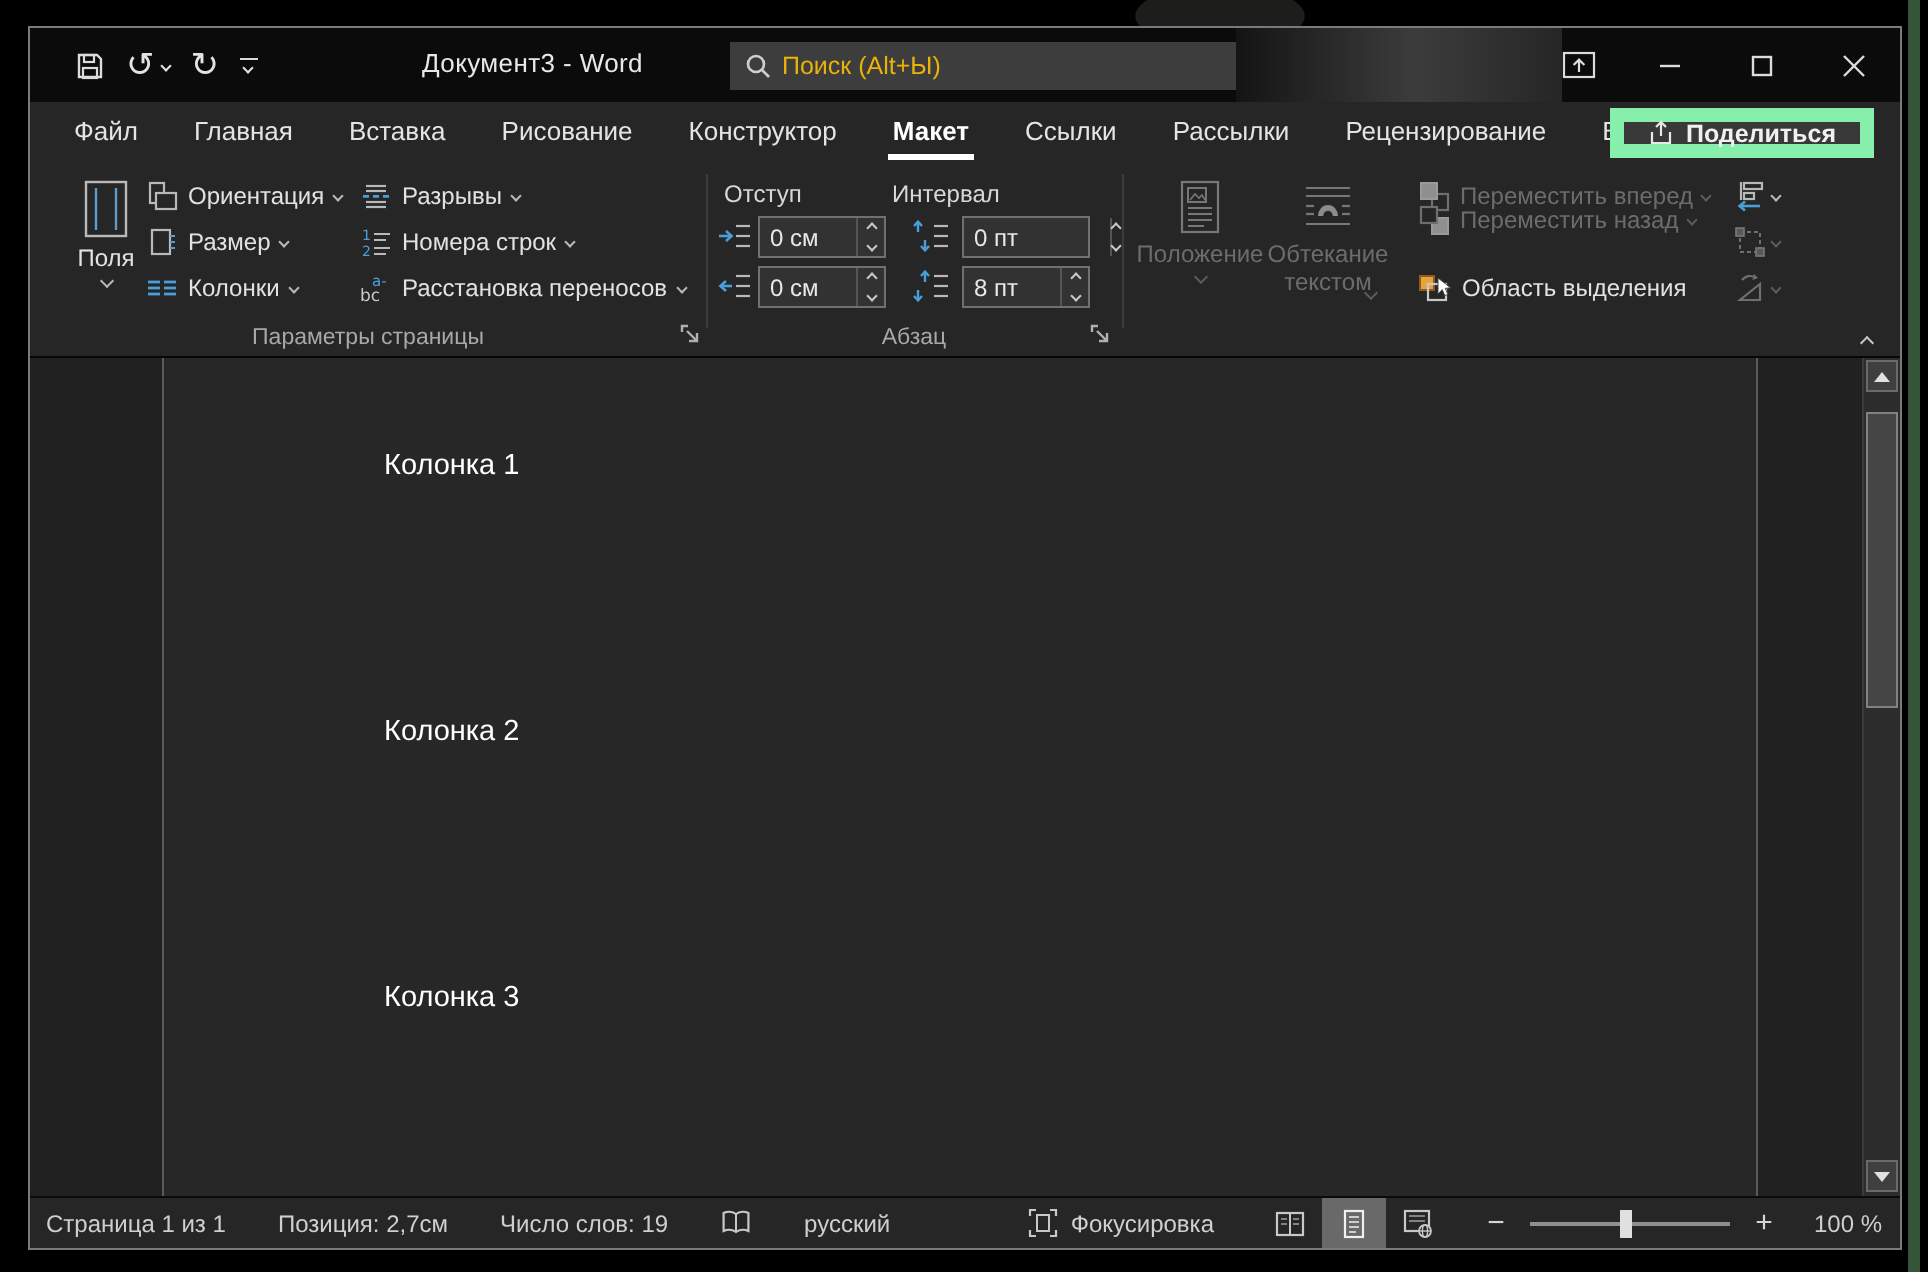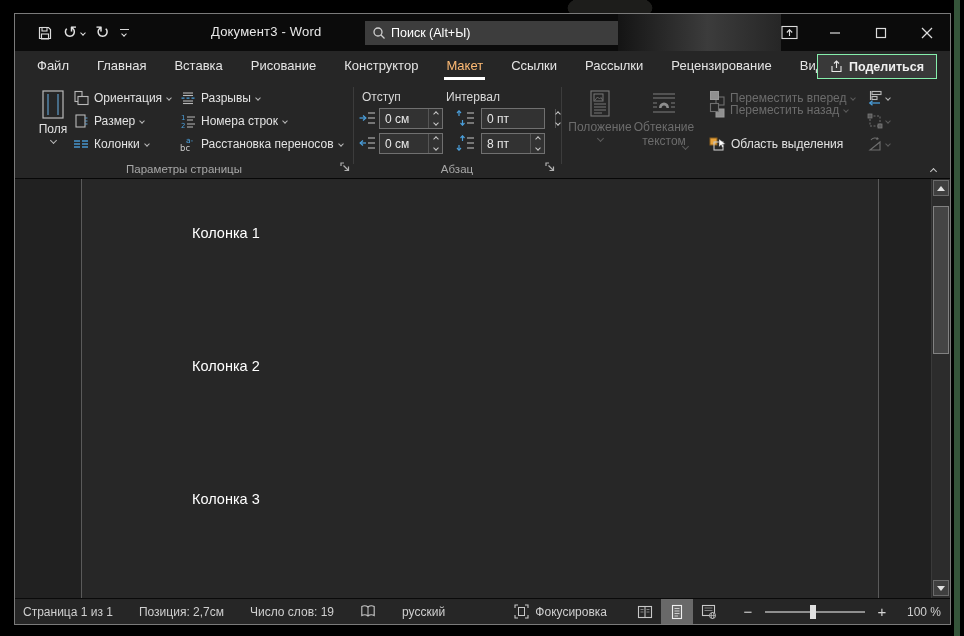--- a/index.html
+++ b/index.html
@@ -22,31 +22,31 @@
   .qat { position:absolute; left:22px; top:0; height:37px; display:flex; align-items:center; gap:10px; color:#e3e3e3; }
   .qat .glyph { font-size:17px; line-height:1; }
   .qat .sep-chev { display:flex; flex-direction:column; align-items:center; gap:2px; }
   .qat .bar { width:9px; height:1.5px; background:#d8d8d8; }
   .chev { display:inline-block; width:5px; height:5px; border-right:1.4px solid currentColor;
           border-bottom:1.4px solid currentColor; transform:rotate(45deg); }
   .chev.up { transform:rotate(-135deg); }
   .chev.tiny { width:4px; height:4px; }
   .doc-title { position:absolute; left:196px; top:10px; color:#e8e8e8; font-size:13px; letter-spacing:.2px; }
   .searchbox { position:absolute; left:350px; top:7px; width:253px; height:24px; background:#3d3d3d;
-               display:flex; align-items:center; gap:8px; padding-left:26px; color:#ffffff; font-size:12.5px; }
+               display:flex; align-items:center; gap:8px; padding-left:26px; color:#eab308; font-size:12.5px; }
   .win-controls { position:absolute; right:0; top:0; height:37px; display:flex; }
   .win-btn { width:46px; height:37px; display:flex; align-items:center; justify-content:center; color:#dcdcdc; }
 
   
   .tabsrow { position:relative; height:31px; background:#262626; display:flex; align-items:center; padding-left:8px; }
   .tab { padding:0 14px; font-size:13px; color:#e4e4e4; height:31px; line-height:30px; position:relative; }
-  .tab.active { font-weight:normal; color:#fdba74; }
+  .tab.active { font-weight:bold; color:#ffffff; }
   .tab.active::after { content:""; position:absolute; left:12px; right:12px; bottom:2px; height:3px; background:#fff; }
   .share-btn { position:absolute; right:13px; top:3px; height:25px; padding:0 12px; background:#393939;
-               border:1px solid #86efac; color:#f0f0f0; font-size:12.5px; font-weight:bold;
+               border:7px solid #86efac; color:#f0f0f0; font-size:12.5px; font-weight:bold;
                display:flex; align-items:center; gap:6px; }
 
   
   .ribbon { position:relative; height:97px; background:#262626; border-bottom:1px solid #070707; }
   .grp-label { position:absolute; bottom:3px; font-size:11.5px; color:#a8a8a8; text-align:center; }
   .launcher { position:absolute; bottom:5px; width:11px; height:11px; }
   .vdiv { position:absolute; top:5px; bottom:14px; width:1px; background:#3c3c3c; }
   .bigbtn { position:absolute; top:4px; width:56px; height:76px; display:flex; flex-direction:column;
             align-items:center; gap:2px; padding-top:4px; color:#e2e2e2; font-size:12px; text-align:center; }
   .bigbtn.disabled { color:#6c6c6c; }

